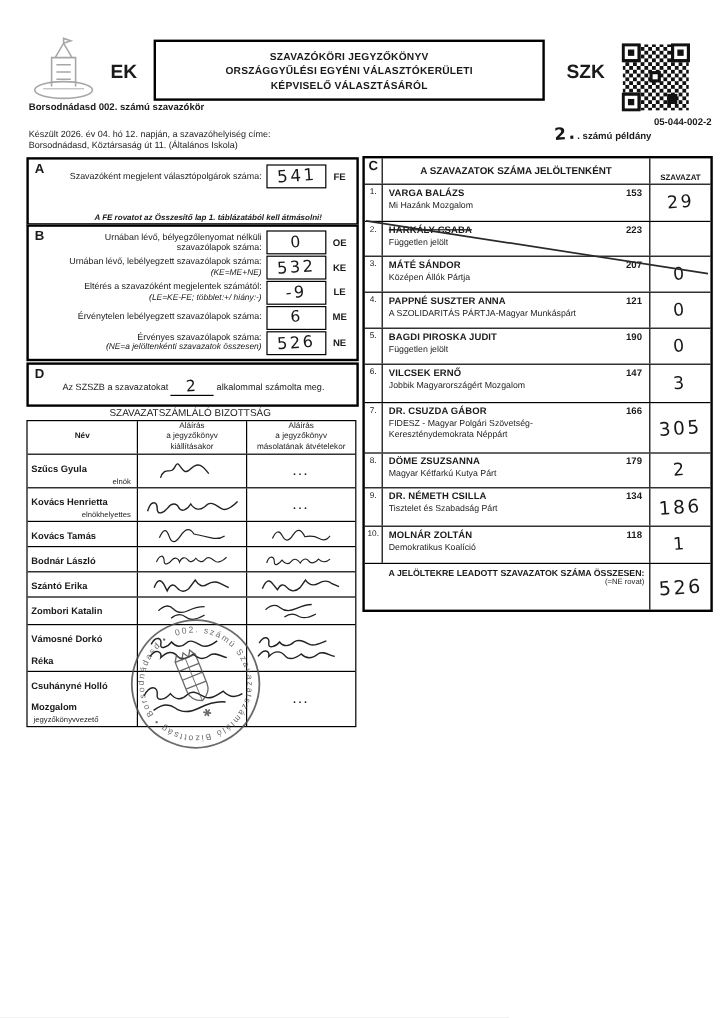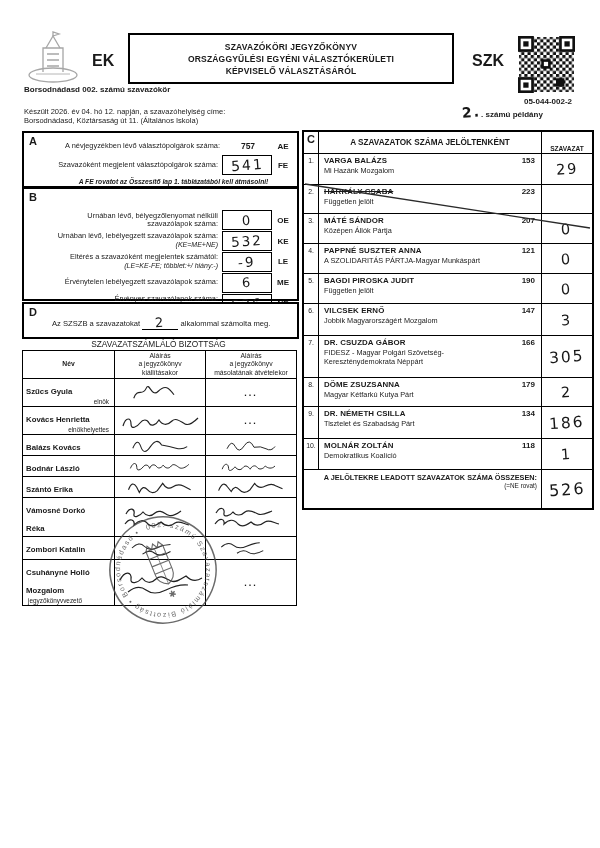--- a/index.html
+++ b/index.html
@@ -9,37 +9,37 @@
   .b{font-weight:bold;}
   .pre{white-space:pre-line;}
   .hw{font-family:"DejaVu Sans",sans-serif;color:#181818;display:inline-block;
       transform:rotate(-4deg);letter-spacing:2px;}
 
   
   .title-box{left:128px;top:33px;width:322px;height:47px;border:2px solid #000;
      display:flex;flex-direction:column;justify-content:center;align-items:center;gap:2px;}
   .title-box div{font-weight:bold;font-size:8.5px;letter-spacing:.2px;}
   .corner-label{font-size:16px;font-weight:bold;}
-  .code-label{left:503px;top:97px;width:90px;text-align:center;font-weight:bold;font-size:8px;}
+  .code-label{left:503px;top:97px;width:90px;text-align:right;font-weight:bold;font-size:8px;}
   .district{font-weight:bold;font-size:8px;line-height:1.2;}
   .made{font-size:7.5px;color:#222;line-height:1.25;}
   .copy-line{left:462px;top:104px;font-size:8px;font-weight:bold;}
 
   
   .secbox{border:2px solid #000;background:#fff;}
   .sec-letter{position:absolute;left:5px;top:2px;font-size:11px;font-weight:bold;}
   .num-row{display:flex;align-items:center;}
   .num-label{flex:1;text-align:right;font-size:7.4px;line-height:1.18;}
   .num-box{width:48px;height:18px;border:1.8px solid #000;margin-left:4px;
      display:flex;align-items:center;justify-content:center;flex:none;}
   .num-plain{width:48px;text-align:center;font-weight:bold;font-size:8.5px;margin-left:4px;flex:none;}
   .num-code{width:22px;font-weight:bold;font-size:8px;text-align:center;flex:none;}
   .a-note{position:absolute;left:30px;right:4px;bottom:1px;text-align:center;
      font-size:6.7px;font-weight:bold;font-style:italic;}
-  .b-rows{position:absolute;left:30px;right:3px;top:21px;}
+  .b-rows{position:absolute;left:30px;right:3px;top:3px;}
   .b-rows .num-row{height:20.8px;}
   .b-rows .num-row:nth-child(2) .lbl2,
   .b-rows .num-row:nth-child(3) .lbl2,
   .b-rows .num-row:nth-child(5) .lbl2{font-style:italic;font-size:7px;}
 
   
   .d-text{position:absolute;left:28px;top:10px;font-size:7.6px;}
   .d-blank{display:inline-block;width:36px;border-bottom:1.2px solid #000;text-align:center;
      vertical-align:baseline;}
   .d-blank .hw{font-size:13px;position:relative;top:1px;}
@@ -147,25 +147,20 @@
     <div>Készült 2026. év 04. hó  12. napján, a szavazóhelyiség címe:</div>
     <div>Borsodnádasd, Köztársaság út 11. (Általános Iskola)</div>
   </div>
   <div class="abs copy-line">
     <span class="hw" style="font-size:14px">2.</span><span>. számú példány</span>
   </div>
 
   <div class="abs secbox" style="left:22px;top:131px;width:273px;height:53px">
     <div class="sec-letter">A</div>
     <div style="position:absolute;left:30px;right:3px;top:4px">
-      <div class="num-row" style="height:18px">
-        <div class="num-label">A névjegyzékben lévő választópolgárok száma:</div>
-        <div class="num-plain">757</div>
-        <div class="num-code">AE</div>
-      </div>
       <div class="num-row" style="height:20px">
         <div class="num-label">Szavazóként megjelent választópolgárok száma:</div>
         <div class="num-box">
           <span class="hw" style="font-size:14px">541</span>
         </div>
         <div class="num-code">FE</div>
       </div>
     </div>
     <div class="a-note">A FE rovatot az Összesítő lap 1. táblázatából kell átmásolni!</div>
   </div>
@@ -250,21 +245,21 @@
       <div class="ct-cell"><span class="ct-name pre">Kovács Henrietta</span><span class="role">elnökhelyettes</span></div>
       <div class="ct-cell sigc">
         <svg width="86" height="20" viewBox="0 0 80 20">
             <path d="M3 15 c3 -10 8 -8 8 -2 c0 6 6 3 9 -1 c3 -4 7 -4 9 0 c2 4 7 2 10 -3 c3 5 8 6 13 1 c4 -4 9 1 13 3 c4 2 9 -2 13 -6" stroke="#222" fill="none" stroke-width="1.2"></path>
           </svg>
         </div>
       <div class="ct-cell dots">...</div>
     </div>
 
     <div class="ct-row" style="min-height:18px">
-      <div class="ct-cell"><span class="ct-name pre">Balázs Kovács</span></div>
+      <div class="ct-cell"><span class="ct-name pre">Kovács Tamás</span></div>
       <div class="ct-cell sigc">
         <svg width="72" height="16" viewBox="0 0 80 20">
             <path d="M6 14 q6 -14 10 -2 t12 0 t14 -2 q10 2 18 4 t14 -2" stroke="#222" fill="none" stroke-width="1.3"></path>
           </svg>
         </div>
       <div class="ct-cell sigc">
         <svg width="60" height="16" viewBox="0 0 80 20">
             <path d="M8 15 q6 -13 11 -3 t12 -1 t13 2 q9 -2 16 2 t12 -3" stroke="#222" fill="none" stroke-width="1.3"></path>
           </svg>
         </div>
@@ -287,49 +282,49 @@
     <div class="ct-row" style="min-height:20px">
       <div class="ct-cell"><span class="ct-name pre">Szántó Erika</span></div>
       <div class="ct-cell sigc">
         <svg width="76" height="18" viewBox="0 0 80 20">
             <path d="M5 13 q4 -11 9 -3 l3 6 q4 -9 9 -3 t11 1 l6 -8 q5 8 11 4 t12 -1 l8 4" stroke="#222" fill="none" stroke-width="1.3"></path>
           </svg>
         </div>
       <div class="ct-cell sigc">
         <svg width="76" height="18" viewBox="0 0 80 20">
             <path d="M4 14 q5 -12 10 -4 l4 5 q4 -8 9 -2 t12 0 l5 -7 q5 7 12 3 t12 0 l7 3" stroke="#222" fill="none" stroke-width="1.3"></path>
+          </svg>
+        </div>
+    </div>
+
+    <div class="ct-row" style="min-height:22px">
+      <div class="ct-cell"><span class="ct-name pre">Zombori Katalin</span></div>
+      <div class="ct-cell sigc">
+        <svg width="70" height="20" viewBox="0 0 80 20">
+            <path d="M8 10 q8 -8 14 -2 t14 2 t16 -4 M20 17 q8 -6 14 -1 t18 -2" stroke="#222" fill="none" stroke-width="1.2"></path>
+          </svg>
+        </div>
+      <div class="ct-cell sigc">
+        <svg width="70" height="20" viewBox="0 0 80 20">
+            <path d="M6 9 q8 -7 14 -2 t15 1 t15 -4 M24 16 q7 -5 13 -1 t17 -2" stroke="#222" fill="none" stroke-width="1.2"></path>
           </svg>
         </div>
     </div>
 
     <div class="ct-row" style="min-height:26px">
       <div class="ct-cell"><span class="ct-name pre">Vámosné Dorkó
 Réka</span></div>
       <div class="ct-cell sigc">
         <svg width="84" height="24" viewBox="0 0 80 24">
             <path d="M6 9 c4 -8 9 -5 8 0 c-1 5 6 2 9 -2 c3 4 8 5 12 1 c4 -4 9 0 13 2 c4 2 9 -1 13 -4 M5 19 c5 -7 10 -4 9 1 c5 -5 10 -6 14 -1 c4 4 9 1 13 -2 c4 4 9 5 14 1 c4 -3 9 1 14 2" stroke="#222" fill="none" stroke-width="1.2"></path>
           </svg>
         </div>
       <div class="ct-cell sigc">
         <svg width="84" height="24" viewBox="0 0 80 24">
             <path d="M5 8 c4 -7 9 -5 8 0 c-1 5 6 3 9 -1 c3 4 8 4 12 0 c4 -3 9 0 13 2 c4 2 9 -1 14 -3 M4 19 c5 -7 10 -5 9 0 c5 -5 10 -5 14 0 c4 4 9 1 13 -2 c4 4 9 4 14 0 c4 -3 9 1 14 2" stroke="#222" fill="none" stroke-width="1.2"></path>
-          </svg>
-        </div>
-    </div>
-
-    <div class="ct-row" style="min-height:22px">
-      <div class="ct-cell"><span class="ct-name pre">Zombori Katalin</span></div>
-      <div class="ct-cell sigc">
-        <svg width="70" height="20" viewBox="0 0 80 20">
-            <path d="M8 10 q8 -8 14 -2 t14 2 t16 -4 M20 17 q8 -6 14 -1 t18 -2" stroke="#222" fill="none" stroke-width="1.2"></path>
-          </svg>
-        </div>
-      <div class="ct-cell sigc">
-        <svg width="70" height="20" viewBox="0 0 80 20">
-            <path d="M6 9 q8 -7 14 -2 t15 1 t15 -4 M24 16 q7 -5 13 -1 t17 -2" stroke="#222" fill="none" stroke-width="1.2"></path>
           </svg>
         </div>
     </div>
 
     <div class="ct-row" style="min-height:36px">
       <div class="ct-cell"><span class="ct-name pre">Csuhányné Holló
 Mozgalom</span><span class="role">jegyzőkönyvvezető</span></div>
       <div class="ct-cell sigc">
         <svg width="92" height="30" viewBox="0 0 92 30">
             <path d="M6 12 c5 -10 12 -8 11 -1 c-1 6 7 4 11 -1 c4 5 9 6 14 1 c5 -5 10 0 15 2 c5 2 10 -2 15 -5 c5 5 10 6 16 2 M14 24 q10 -8 18 -2 t20 0 t22 -5" stroke="#222" fill="none" stroke-width="1.2"></path>

